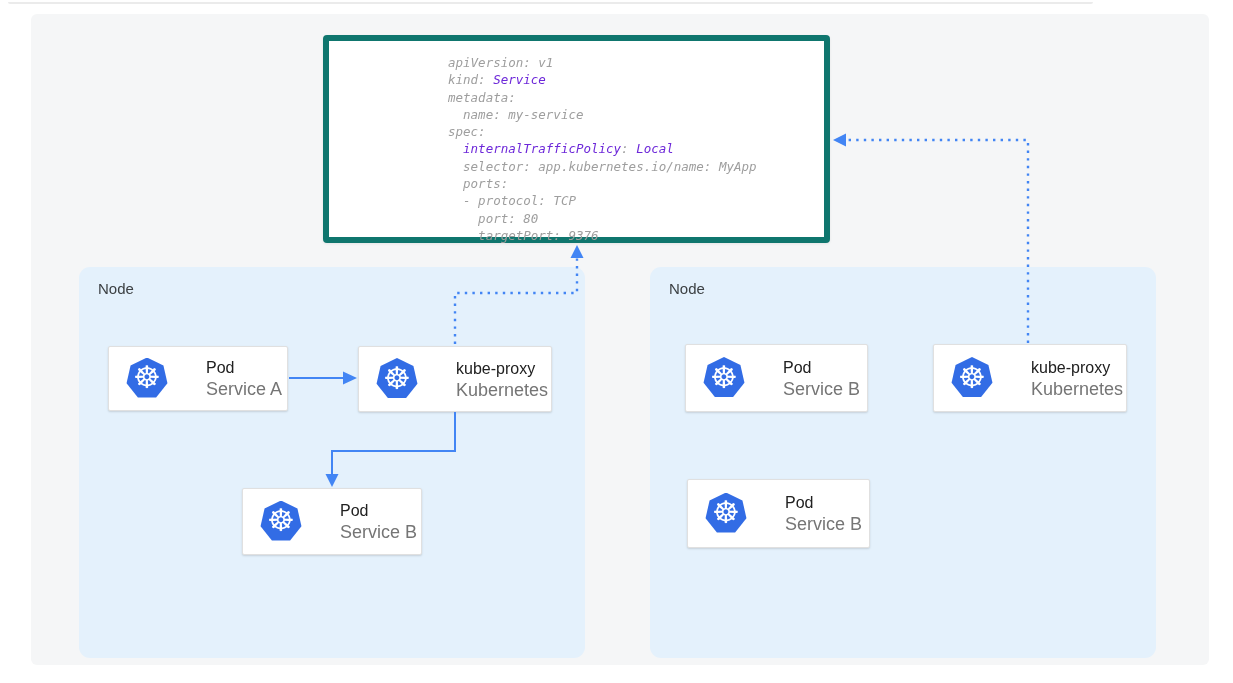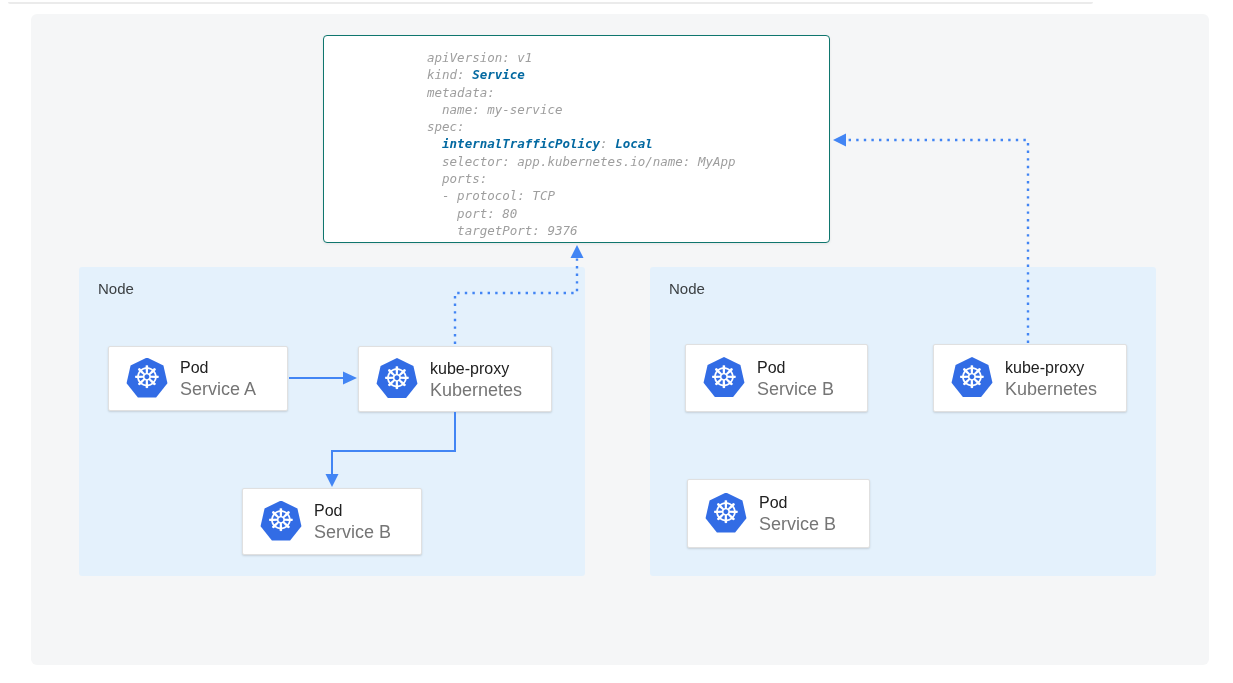--- a/index.html
+++ b/index.html
@@ -17,35 +17,36 @@
   .top-divider{
     position:absolute;left:8px;top:2px;width:1085px;height:2px;
     background:#ebebeb;border-radius:0 0 4px 4px;
   }
   .panel{
     position:absolute;left:31px;top:14px;width:1178px;height:651px;
     background:var(--panel);border-radius:6px;
   }
   .yaml-box{
     position:absolute;left:323px;top:35px;width:507px;height:208px;
-    background:#ffffff;border:1px solid #0f766e;border-radius:4px;
+    background:#ffffff;border:6px solid #0f766e;border-radius:4px;
     box-shadow:0 1px 3px rgba(0,0,0,0.07);
+    padding-left:16px;
   }
   .yaml-code{
     padding:13px 0 0 103px;
     font-family:"DejaVu Sans Mono", monospace;
     font-style:italic;
     font-size:12.5px;line-height:17.3px;
     color:#9e9e9e;
     white-space:pre;
   }
-  .yaml-code .b{font-weight:bold;color:#0369a1;}
+  .yaml-code .b{font-weight:normal;color:#6d28d9;}
   .node{
-    position:absolute;top:267px;width:506px;height:309px;
-    background:var(--node-bg);border-radius:3px;
+    position:absolute;top:267px;width:506px;height:391px;
+    background:var(--node-bg);border-radius:11px;
   }
   .node.left{left:79px;}
   .node.right{left:650px;}
   .node-label{
     position:absolute;left:19px;top:13px;
     font-size:15px;color:#3c4043;
   }
   .card{
     position:absolute;display:flex;align-items:center;
     background:#ffffff;border:1px solid #e0e0e0;border-radius:2px;
@@ -58,21 +59,21 @@
     clip-path:polygon(50% 0%, 89.1% 18.8%, 98.7% 61.1%, 71.7% 95.1%, 28.3% 95.1%, 1.3% 61.1%, 10.9% 18.8%);
     display:flex;align-items:center;justify-content:center;
   }
   .k8s-icon::after{
     content:"\2638";
     color:#ffffff;
     font-family:"DejaVu Sans", sans-serif;
     font-size:31px;line-height:1;
     transform:translateY(-1px);
   }
-  .card-text{margin-left:12px;}
+  .card-text{margin-left:38px;}
   .card-title{font-size:16px;line-height:20px;color:#212121;}
   .card-subtitle{font-size:18px;line-height:20px;color:#757575;margin-top:1px;}
   
   .c-pod-a{left:29px;top:79px;width:180px;height:65px;}
   .c-kp-left{left:279px;top:79px;width:194px;height:66px;}
   .c-pod-b-left{left:163px;top:221px;width:180px;height:67px;}
   .c-pod-b1{left:35px;top:77px;width:183px;height:68px;}
   .c-kp-right{left:283px;top:77px;width:194px;height:68px;}
   .c-pod-b2{left:37px;top:212px;width:183px;height:69px;}
   svg.overlay{

